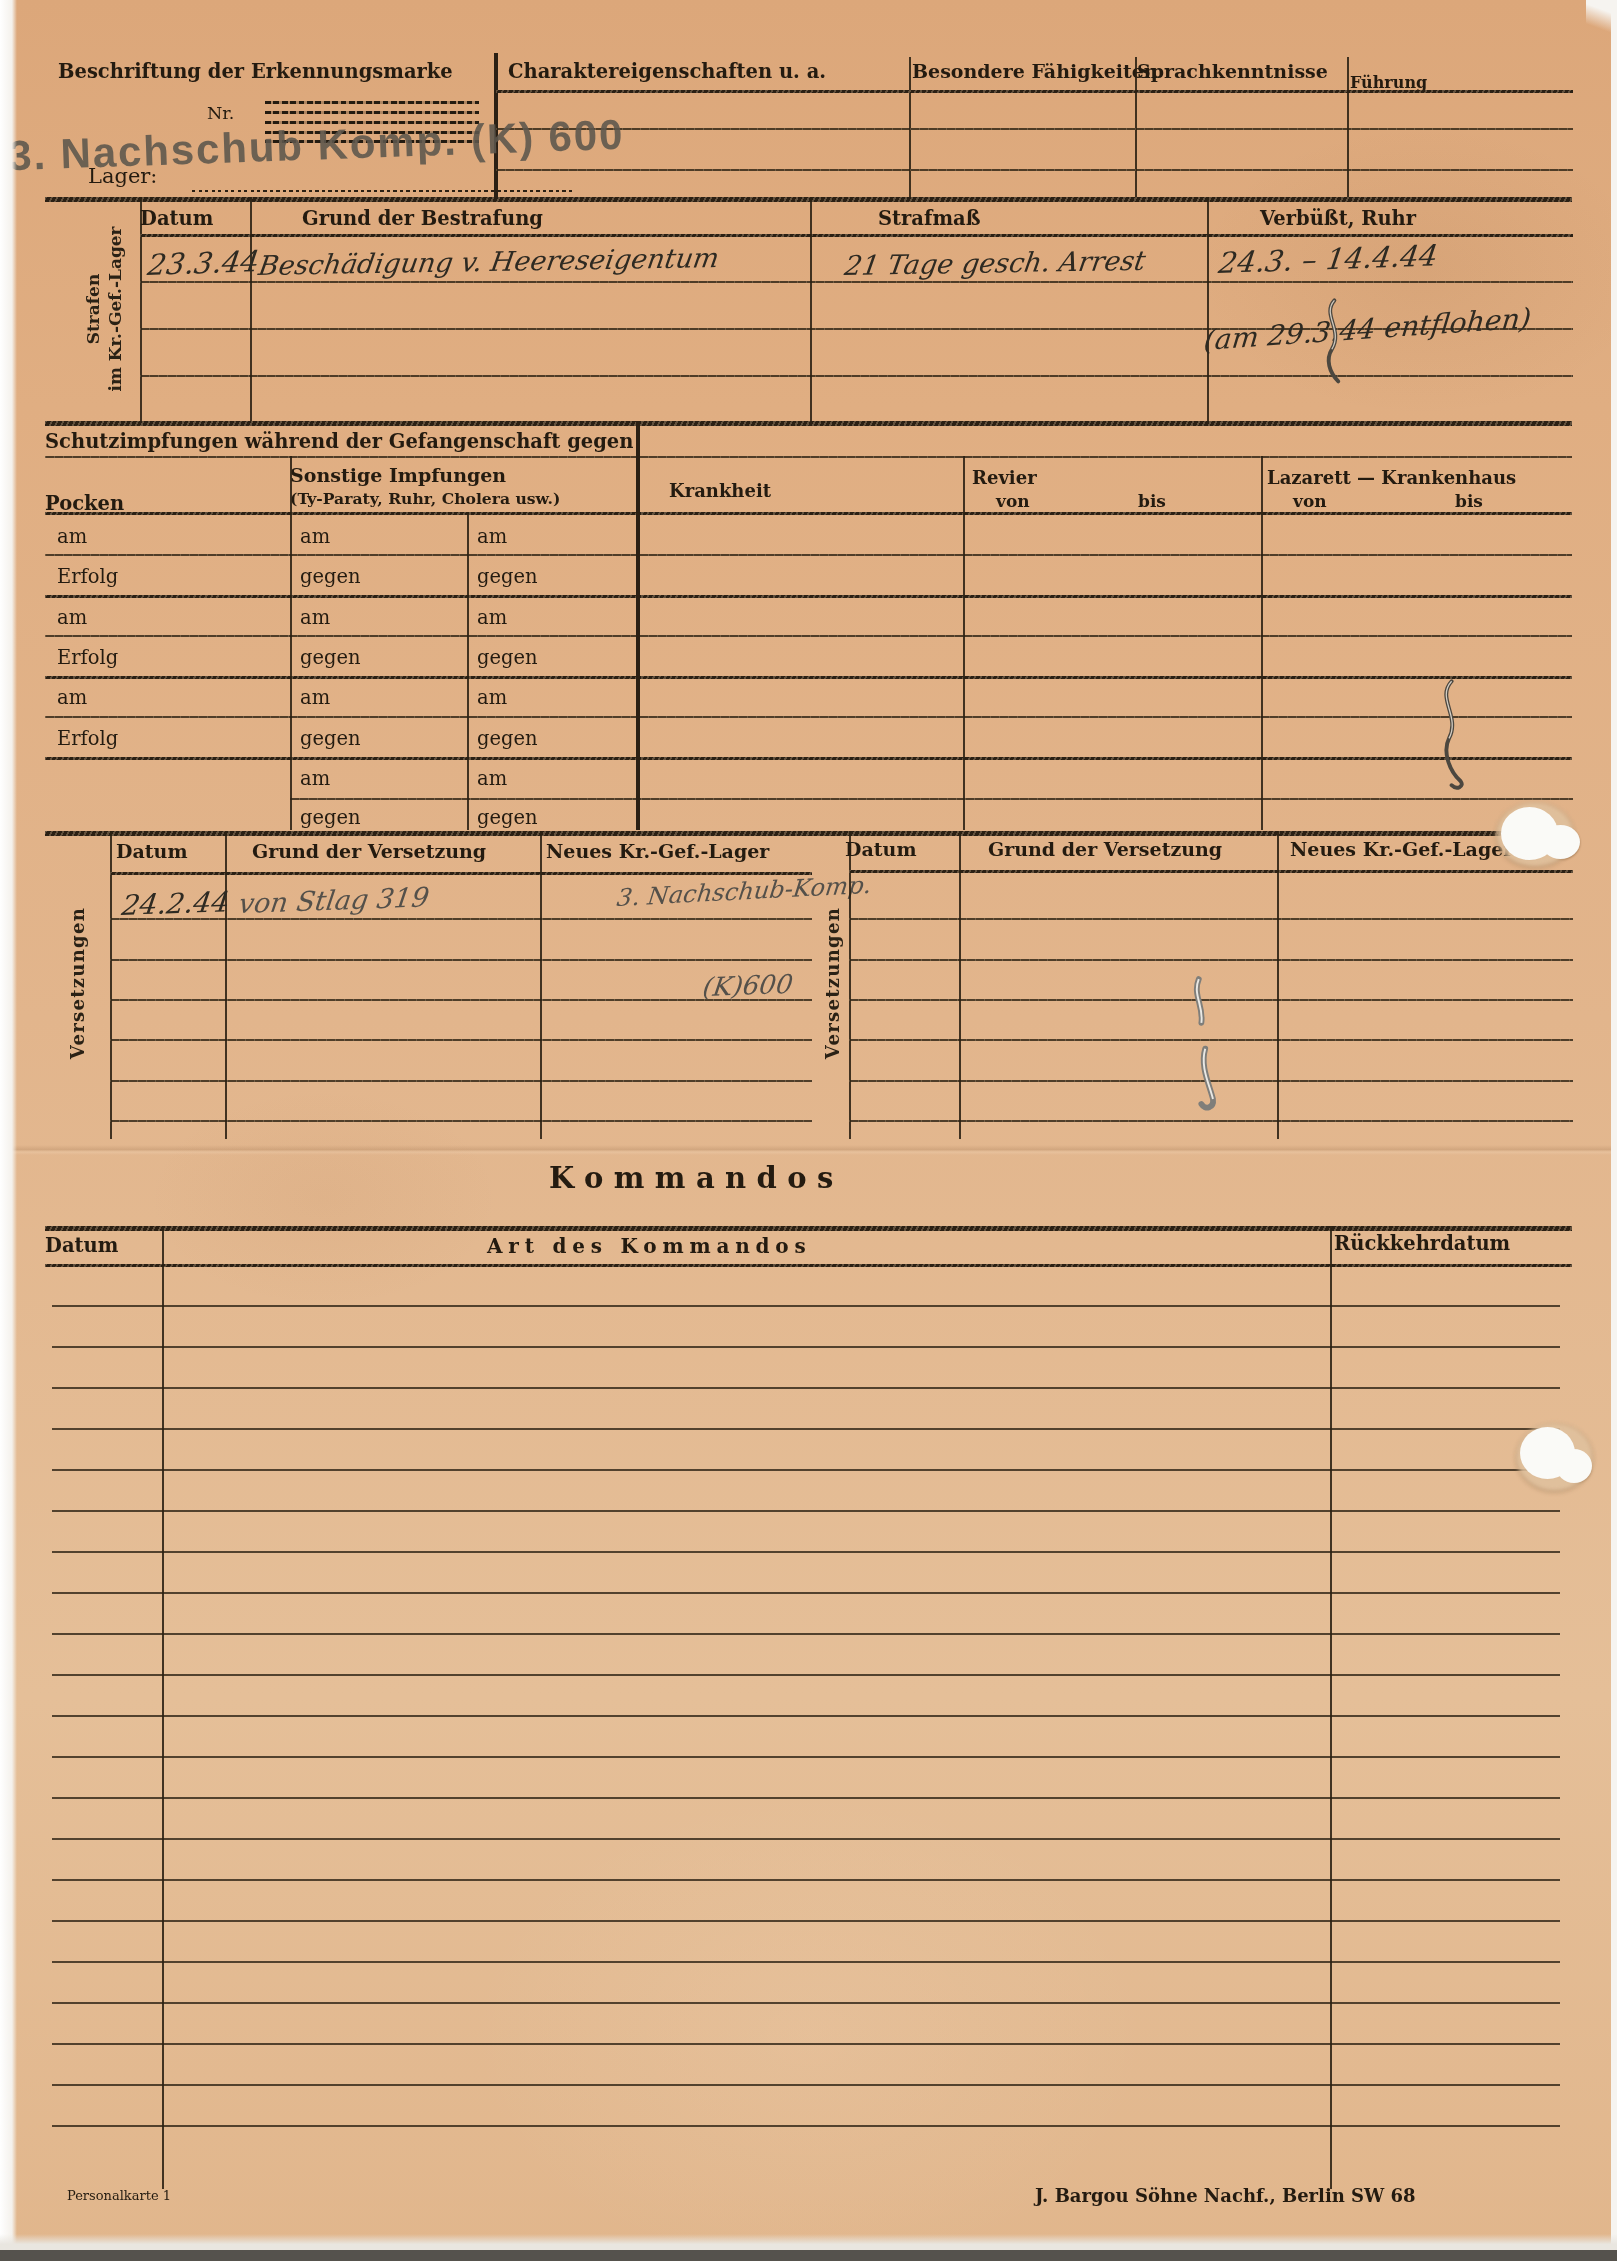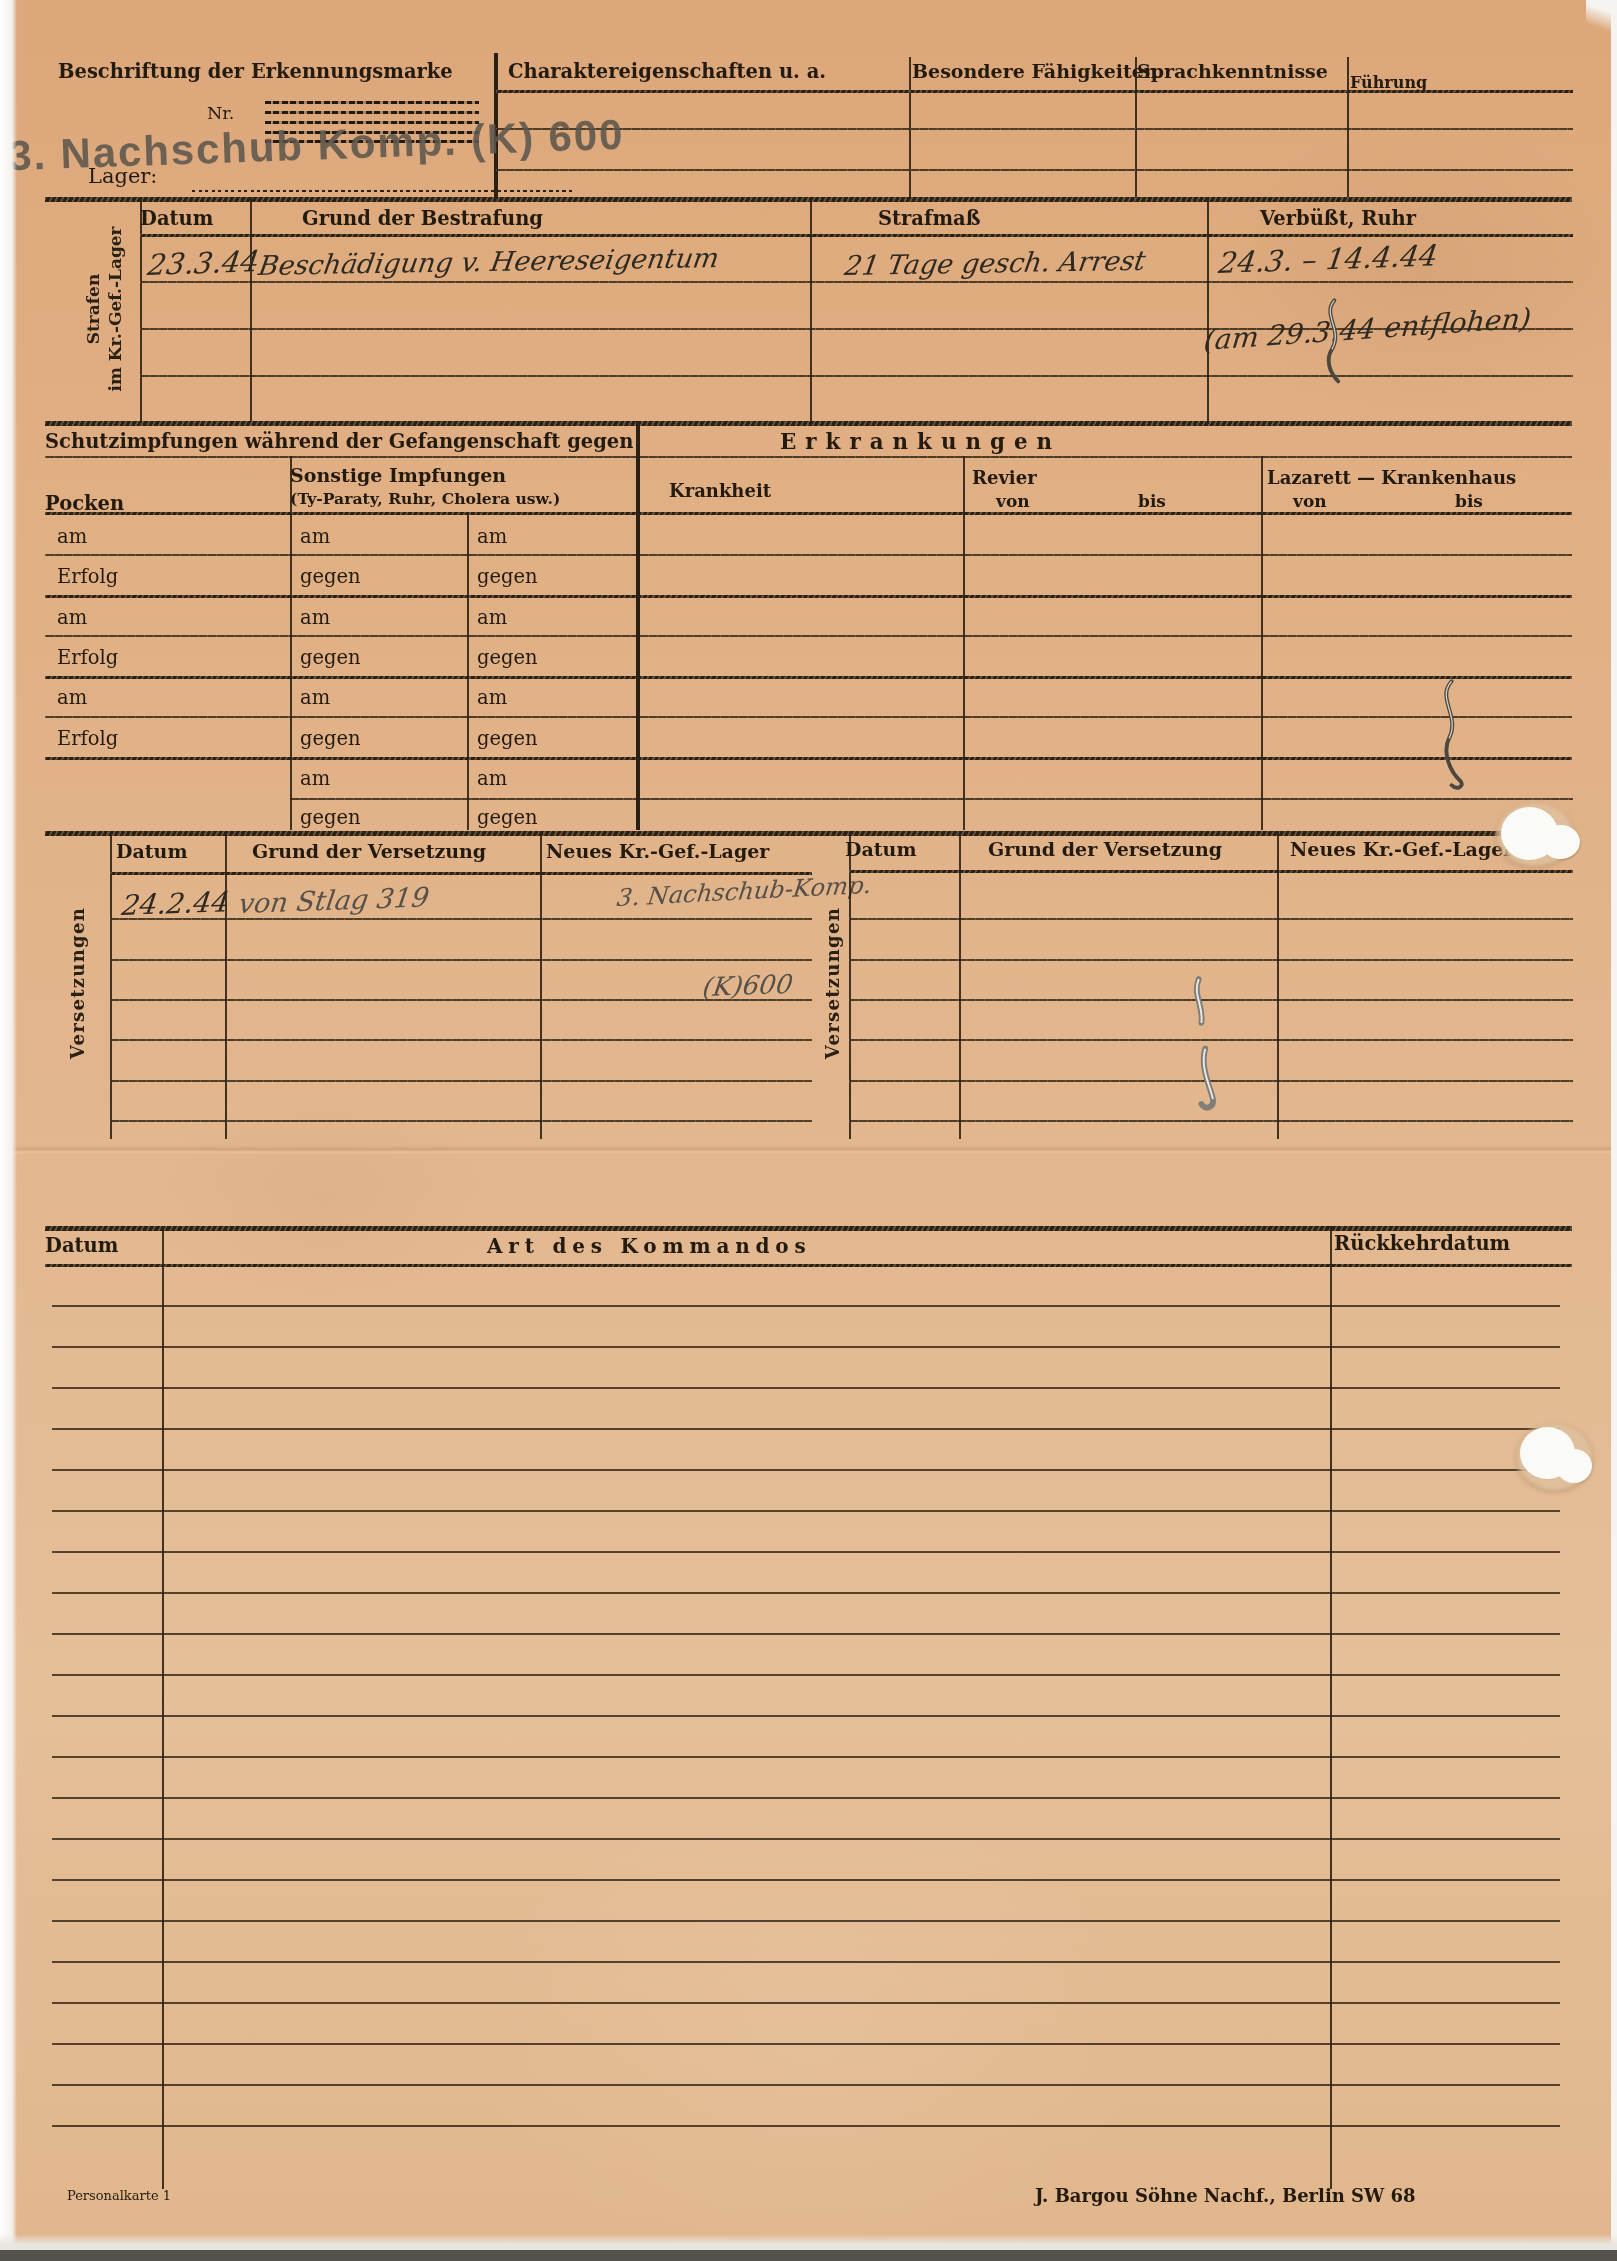--- a/index.html
+++ b/index.html
@@ -96,21 +96,20 @@
   <div class="hw ink" style="left:1204px;top:324px;font-size:28px;transform:skewX(-10deg) rotate(-4deg);">(am 29.3.44 entflohen)</div>
 
   <svg class="edge" style="left:1310px;top:296px;" width="45" height="91" viewBox="0 0 70 140">
     <path d="M38 6 C18 28, 52 52, 34 82 C24 98, 30 118, 44 132" fill="none" stroke="#4c473f" stroke-width="6" stroke-linecap="round"></path>
     <path d="M38 6 C18 28, 52 52, 34 82" fill="none" stroke="#cfc9bf" stroke-width="2"></path>
   </svg>
 
   <div class="hl" style="left:45px;top:421px;width:1527px;height:4.5px;"></div>
 
   <div class="fl" style="left:45px;top:430px;width:593px;font-size:19.5px;">Schutzimpfungen während der Gefangenschaft gegen</div>
-  <div class="fl" style="left:780px;top:429px;width:650px;font-size:21.4px;letter-spacing:9px;">Erkrankungen</div>
   <div class="ll" style="left:45px;top:456px;width:1527px;"></div>
 
   <div class="fl" style="left:45px;top:480px;width:244px;font-size:19.5px;margin-top:12px;">Pocken</div>
   <div class="fl" style="left:290px;top:464px;width:348px;font-size:19px;">Sonstige Impfungen</div>
   <div class="fl" style="left:290px;top:489px;width:348px;font-size:15.6px;">(Ty-Paraty, Ruhr, Cholera usw.)</div>
 
   <div class="fl" style="left:669px;top:480px;width:260px;font-size:18px;">Krankheit</div>
   <div class="fl" style="left:972px;top:467px;width:260px;font-size:18px;">Revier</div>
   <div class="fl" style="left:996px;top:491px;width:78px;font-size:17px;">von</div>
   <div class="fl" style="left:1138px;top:491px;width:78px;font-size:17px;">bis</div>
@@ -215,20 +214,21 @@
   </svg>
 
   <div class="hole" style="left:1501px;top:807px;width:97px;height:62px;">
     <div class="ring" style="left:-5.2px;top:-5.2px;width:78px;height:65px;"></div>
     <div class="c1" style="left:0;top:0;width:57px;height:53px;"></div>
     <div class="c2" style="left:40px;top:18px;width:39px;height:34px;"></div>
   </div>
 
   <div class="edge" style="left:0;top:1145px;width:1618px;height:10.4px;background:linear-gradient(180deg, rgba(120,80,40,0) 0%, rgba(110,70,35,.14) 45%, rgba(255,240,220,.18) 70%, rgba(120,80,40,0) 100%);"></div>
 
+  <div class="fl" style="left:549px;top:1161px;width:520px;font-size:29px;letter-spacing:10.4px;">Kommandos</div>
 
   <div class="hl" style="left:45px;top:1226px;width:1527px;height:4.5px;"></div>
   <div class="fl" style="left:45px;top:1234px;width:117px;font-size:19.5px;">Datum</div>
   <div class="fl" style="left:487px;top:1234px;width:520px;font-size:20px;letter-spacing:5.8px;">Art des Kommandos</div>
   <div class="fl" style="left:1334px;top:1232px;width:234px;font-size:19.5px;">Rückkehrdatum</div>
   <div class="hl" style="left:45px;top:1264px;width:1527px;height:2.6px;"></div>
 
   <div style="position:absolute;left:52px;top:1266px;width:1508px;height:893px;
               background:repeating-linear-gradient(180deg, transparent 0px, transparent 39px, rgba(46,35,20,.8) 39px, rgba(46,35,20,.8) 41px);"></div>
 

